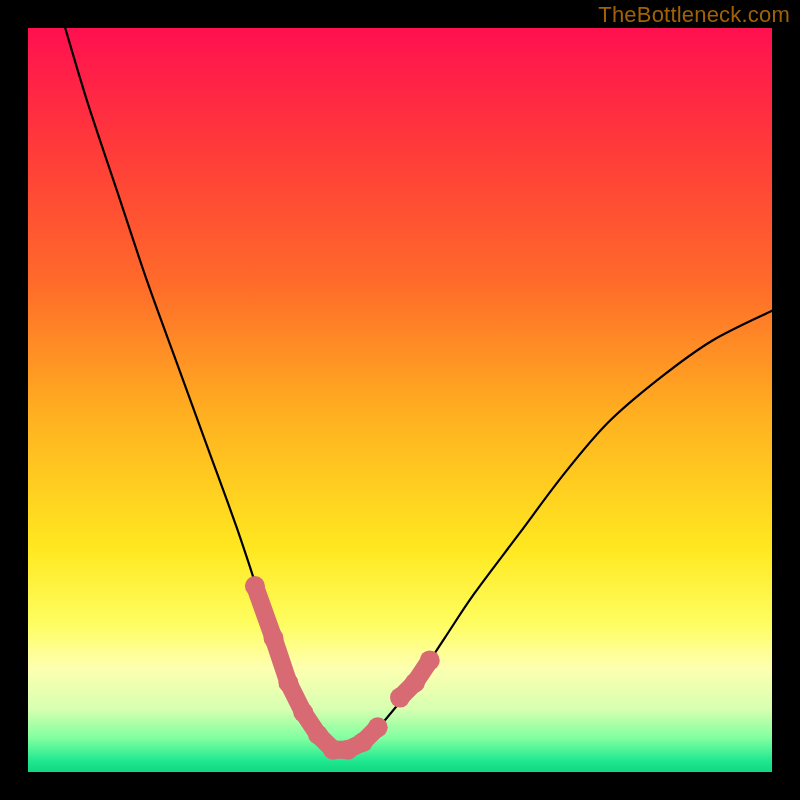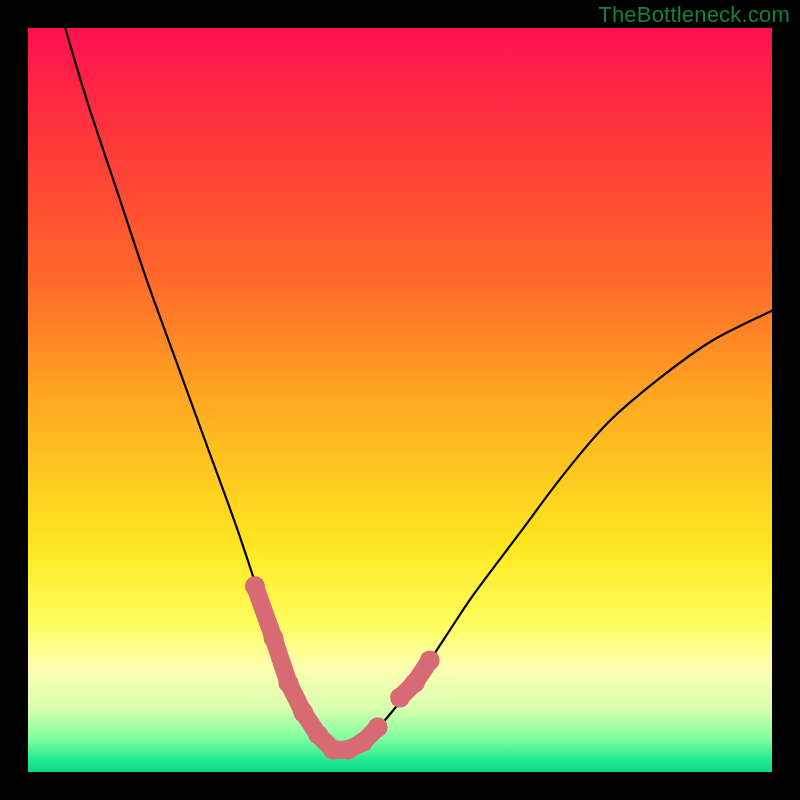--- a/index.html
+++ b/index.html
@@ -23,21 +23,21 @@
     position: absolute;
     top: 28px;
     left: 28px;
     width: 744px;
     height: 744px;
   }
   .watermark {
     position: absolute;
     top: 2px;
     right: 10px;
-    color: #15803d;
+    color: #a16207;
     font-size: 22px;
     letter-spacing: 0.2px;
   }
   svg {
     display: block;
   }
 </style>
 </head>
 <body>
 

